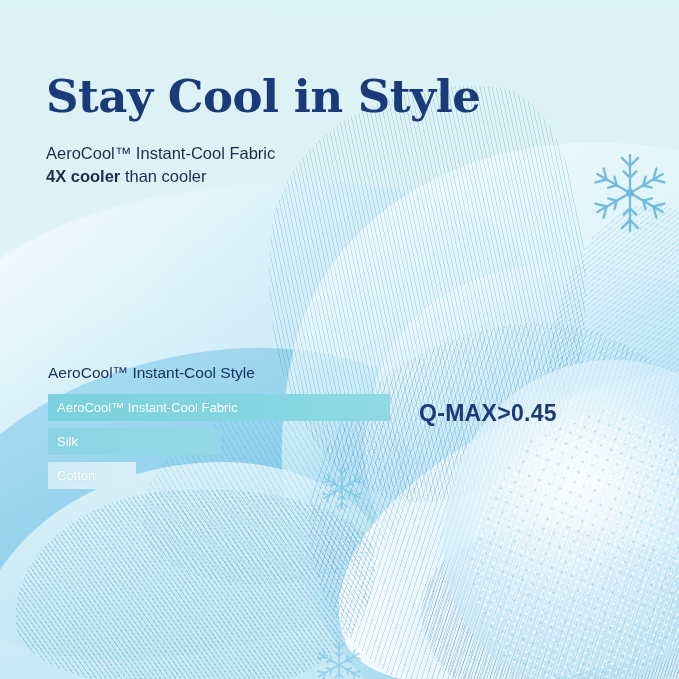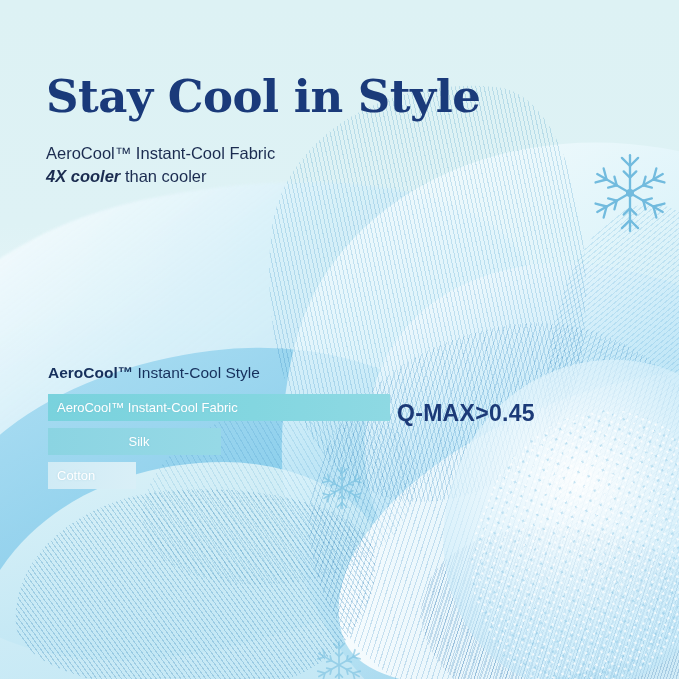--- a/index.html
+++ b/index.html
@@ -116,38 +116,38 @@
   .headline{
     position:absolute;left:46px;top:70px;
     font-family:"DejaVu Serif", serif;
     font-weight:700;font-size:45px;letter-spacing:-.5px;
     color:#1a3a7a;white-space:nowrap;
   }
   .sub{
     position:absolute;left:46px;top:142px;
     font-size:16.5px;line-height:1.38;color:#1b2c50;
   }
-  .sub .bold{font-weight:700;font-style:italic;}
+  .sub .bold{font-weight:700;}
 
   
   .chart{position:absolute;left:48px;top:364px;width:560px;}
   .chart-title{
     font-size:15.5px;color:#16305c;margin-bottom:12px;white-space:nowrap;
   }
-  .chart-title .b{font-weight:700;}
+  .chart-title .b{font-weight:400;}
   .bars{position:relative;}
   .bar-row{height:27px;margin-bottom:7px;position:relative;}
   .bar{
     height:27px;display:flex;align-items:center;
     padding-left:9px;box-sizing:border-box;
     font-size:13px;color:#ffffff;white-space:nowrap;
     text-shadow:0 0 2px rgba(120,180,200,.35);
   }
   .qmax{
-    position:absolute;left:397px;top:400px;
+    position:absolute;left:419px;top:400px;
     font-size:23px;font-weight:700;color:#1c3a78;
     letter-spacing:.3px;white-space:nowrap;
   }
 
   
   .snow{position:absolute;pointer-events:none;}
   .snow svg{display:block;}
 </style>
 </head>
 <body>
@@ -239,21 +239,21 @@
   <div class="chart">
     <div class="chart-title"><span class="b">AeroCool™</span><span> Instant-Cool Style</span></div>
 
     <div class="bars">
       <div class="bar-row">
         <div class="bar" style="width:342px;background:linear-gradient(90deg,#79d2dd 0%,#83d6e0 60%,#8ed9e3 100%);">
           <span>AeroCool™ Instant-Cool Fabric</span>
         </div>
       </div>
       <div class="bar-row">
-        <div class="bar" style="width:173px;background:linear-gradient(90deg,#8bd4e2 0%,#96d9e6 100%);justify-content:center;">
+        <div class="bar" style="width:173px;background:linear-gradient(90deg,#8bd4e2 0%,#96d9e6 100%);">
           <span>Silk</span>
         </div>
       </div>
       <div class="bar-row">
         <div class="bar" style="width:88px;background:linear-gradient(90deg,#d0ebf5 0%,#d9eff7 100%);">
           <span>Cotton</span>
         </div>
       </div>
     </div>
   </div>

